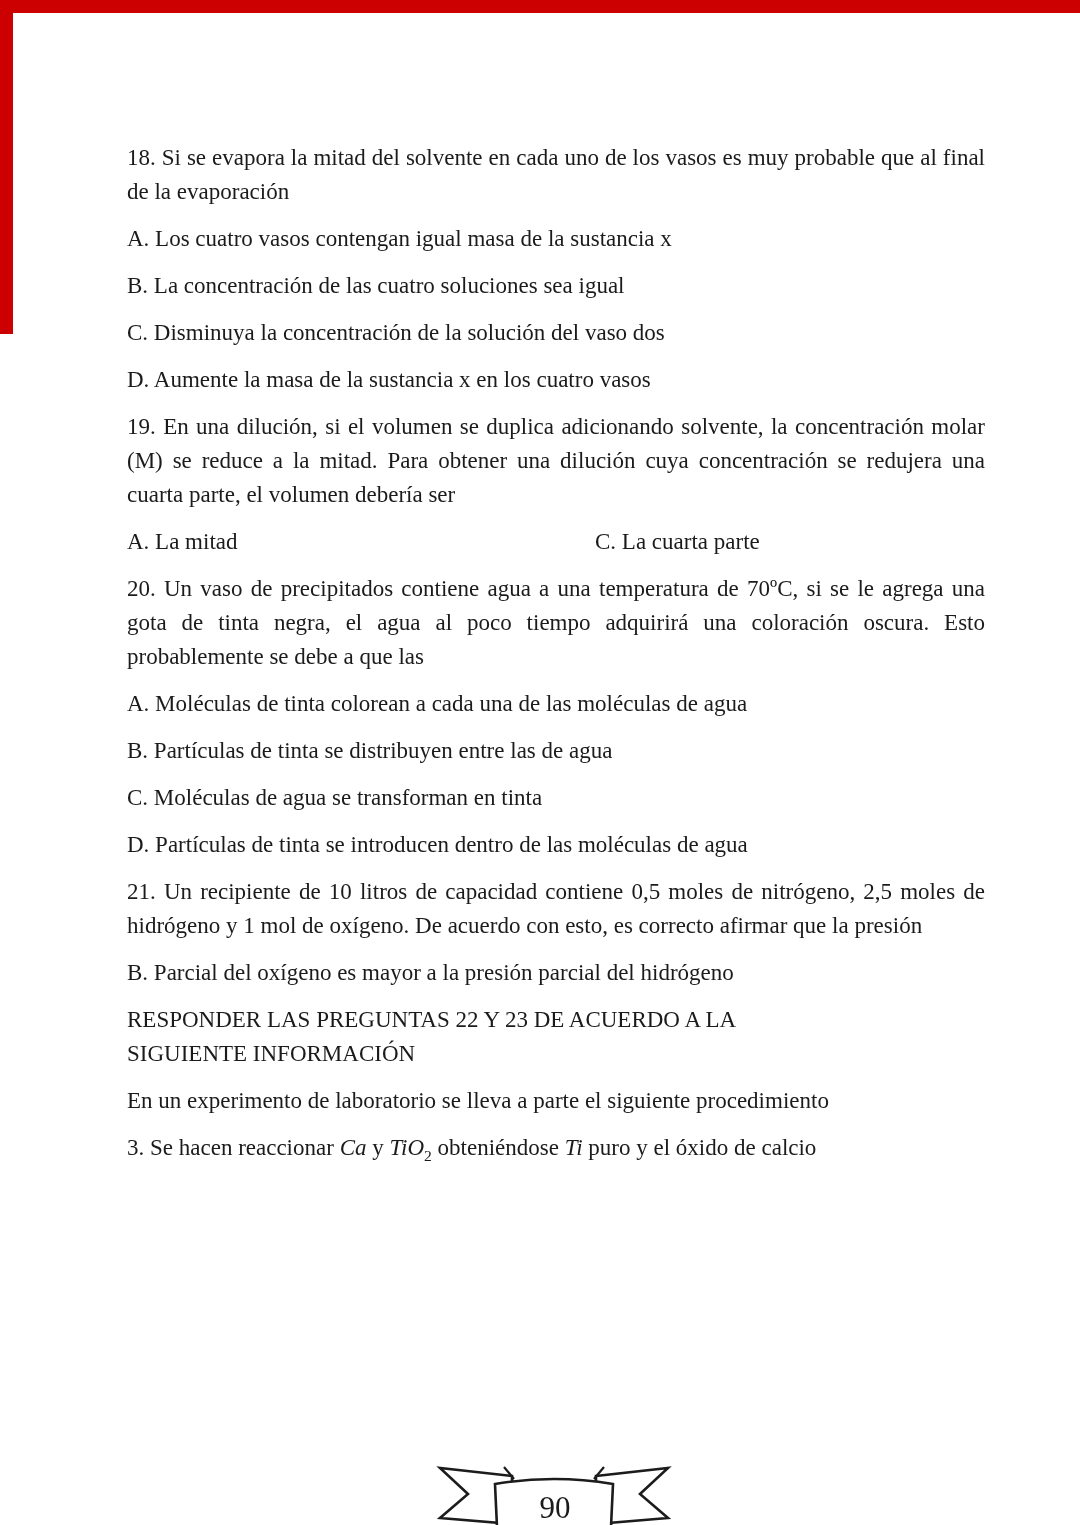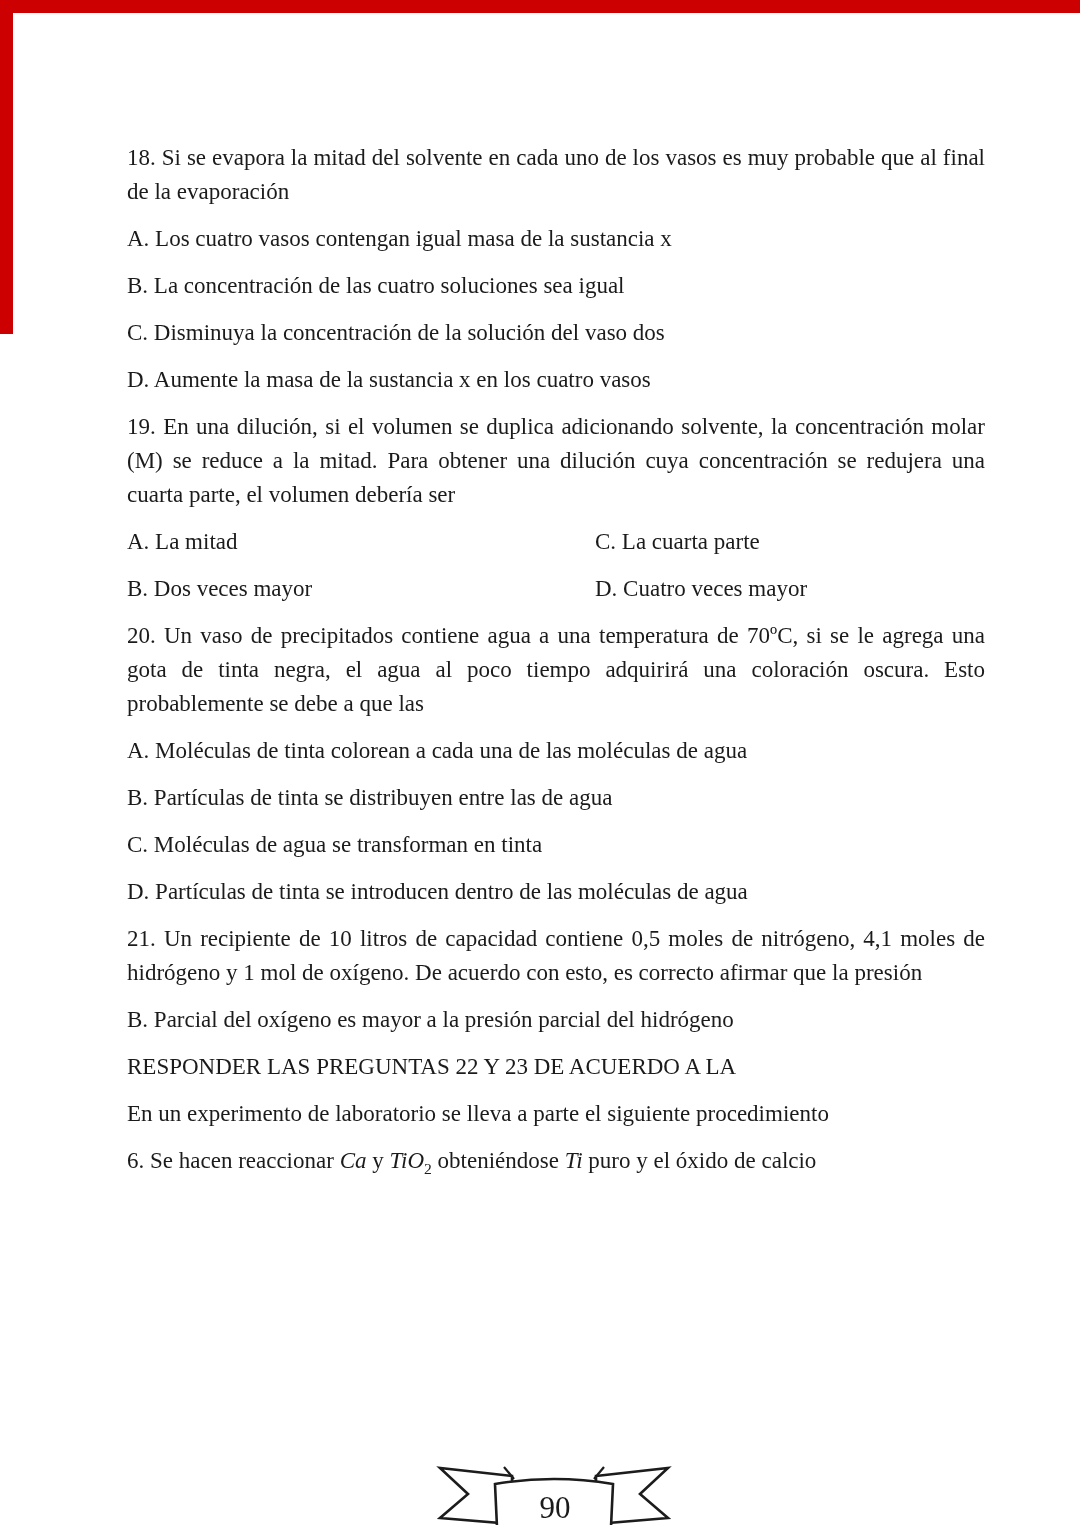--- a/index.html
+++ b/index.html
@@ -67,41 +67,38 @@
     <p class="opt">A. Los cuatro vasos contengan igual masa de la sustancia x</p>
     <p class="opt">B. La concentración de las cuatro soluciones sea igual</p>
     <p class="opt">C. Disminuya la concentración de la solución del vaso dos</p>
     <p class="opt">D. Aumente la masa de la sustancia x en los cuatro vasos</p>
 
     <p class="stem">19. En una dilución, si el volumen se duplica adicionando solvente, la concentración molar (M) se reduce a la mitad. Para obtener una dilución cuya concentración se redujera una cuarta parte, el volumen debería ser</p>
     <div class="two-col">
       <p class="opt">A. La mitad</p>
       <p class="opt">C. La cuarta parte</p>
     </div>
-    <div class="two-col">
-      <p class="opt">B. Dos veces mayor</p>
-      <p class="opt">D. Cuatro veces mayor</p>
-    </div>
 
     <p class="stem">20. Un vaso de precipitados contiene agua a una temperatura de 70ºC, si se le agrega una gota de tinta negra, el agua al poco tiempo adquirirá una coloración oscura. Esto probablemente se debe a que las</p>
     <p class="opt">A. Moléculas de tinta colorean a cada una de las moléculas de agua</p>
     <p class="opt">B. Partículas de tinta se distribuyen entre las de agua</p>
     <p class="opt">C. Moléculas de agua se transforman en tinta</p>
     <p class="opt">D. Partículas de tinta se introducen dentro de las moléculas de agua</p>
 
-    <p class="stem">21. Un recipiente de 10 litros de capacidad contiene 0,5 moles de nitrógeno, 4,1 moles de hidrógeno y 1 mol de oxígeno. De acuerdo con esto, es correcto afirmar que la presión</p>
+    <p class="stem">21. Un recipiente de 10 litros de capacidad contiene 0,5 moles de nitrógeno, 2,5 moles de hidrógeno y 1 mol de oxígeno. De acuerdo con esto, es correcto afirmar que la presión</p>
     <p class="opt">B. Parcial del oxígeno es mayor a la presión parcial del hidrógeno</p>
 
     <div class="section-header">
       <div>RESPONDER LAS PREGUNTAS 22 Y 23 DE ACUERDO A LA</div>
+      <div>SIGUIENTE INFORMACIÓN</div>
     </div>
 
     <p>En un experimento de laboratorio se lleva a parte el siguiente procedimiento</p>
 
-    <p class="step"><span>6. Se hacen reaccionar </span><i>Ca</i><span> y </span><i><span>TiO</span></i><sub>2</sub><span> obteniéndose </span><i>Ti</i><span> puro y el óxido de calcio</span></p>
+    <p class="step"><span>3. Se hacen reaccionar </span><i>Ca</i><span> y </span><i><span>TiO</span></i><sub>2</sub><span> obteniéndose </span><i>Ti</i><span> puro y el óxido de calcio</span></p>
 
   </main>
 
   <div class="ribbon">
     <svg width="240" height="80" viewBox="0 0 240 80" xmlns="http://www.w3.org/2000/svg">
       <g fill="#ffffff" stroke="#1c1c1c" stroke-width="2.6" stroke-linejoin="miter">
         <path d="M 78 16 L 6 8 L 34 34 L 6 58 L 78 64 Z"></path>
         <path d="M 162 16 L 234 8 L 206 34 L 234 58 L 162 64 Z"></path>
         <path d="M 80 19 L 70 7" fill="none" stroke-width="2.2"></path>
         <path d="M 160 19 L 170 7" fill="none" stroke-width="2.2"></path>

